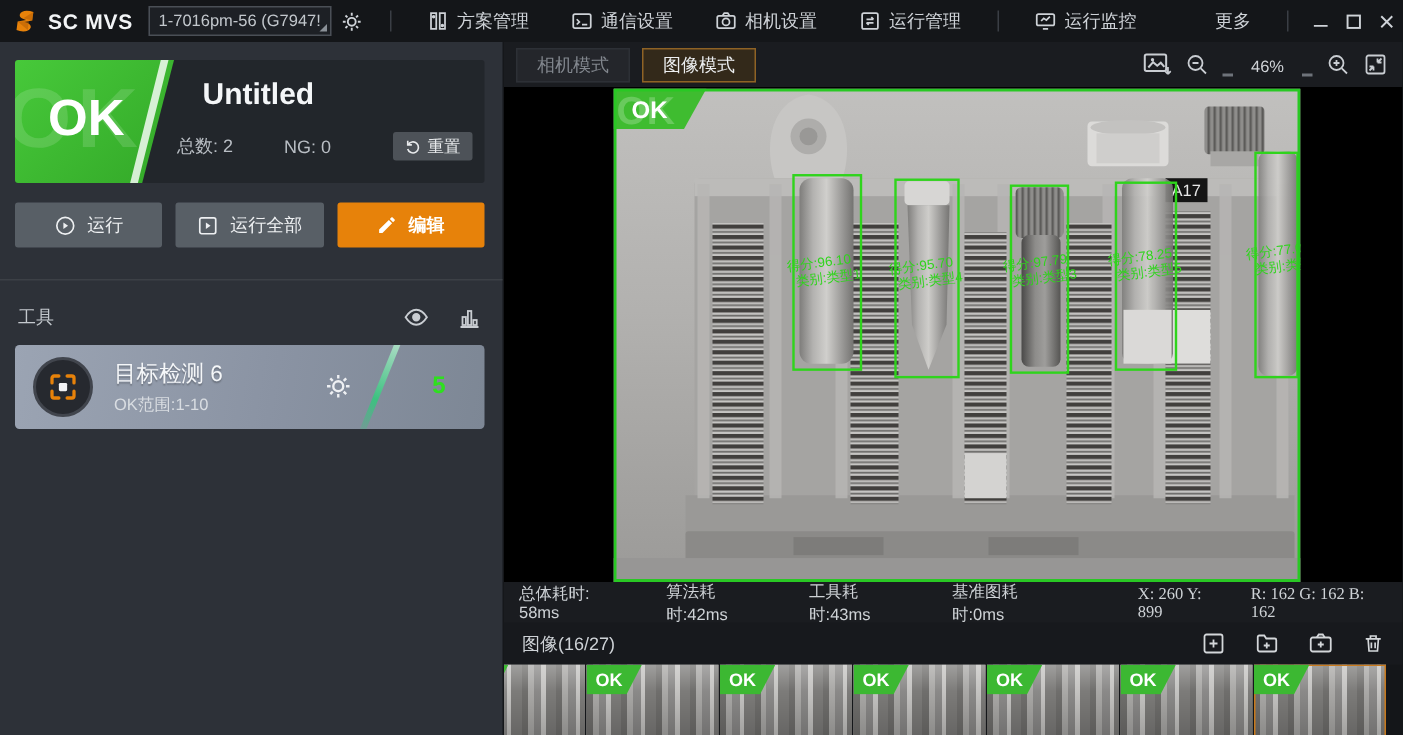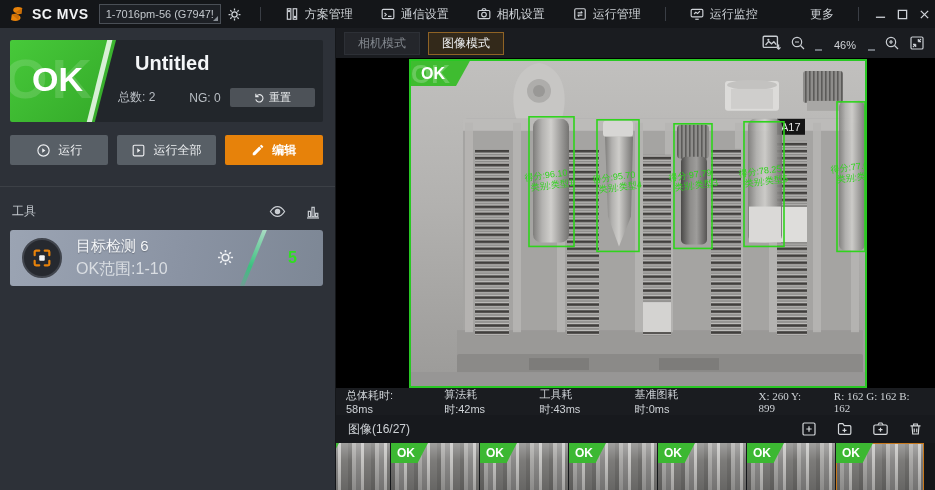--- a/index.html
+++ b/index.html
@@ -35,41 +35,41 @@
     clip-path:polygon(0 0,100% 0,80% 100%,0 100%); }
   .ok-flag .slash { position:absolute; right:14px; top:-8px; width:5px; height:120%;
     background:rgba(255,255,255,.8); transform:rotate(14deg); }
   .ok-watermark { position:absolute; left:-6px; top:6px; font-size:56px; font-weight:bold;
     color:rgba(255,255,255,.14); letter-spacing:4px; pointer-events:none; }
   .ok-big { position:absolute; left:22px; top:20px; font-size:34px; font-weight:bold; color:#fff; }
   .card-title { position:absolute; left:125px; top:12px; font-size:20px; font-weight:bold; color:#f4f6f8; }
   .card-stats { position:absolute; left:108px; top:48px; right:8px; display:flex; align-items:center; font-size:12px; color:#b9bec4; }
   .stat-ng { margin-left:34px; }
   .reset-btn { margin-left:auto; height:19px; background:#4d5258; border-radius:2px; color:#e8eaec;
-    font-size:11px; display:flex; align-items:center; gap:4px; padding:0 24px; cursor:pointer; }
+    font-size:11px; display:flex; align-items:center; gap:4px; padding:0 8px; cursor:pointer; }
 
   .action-row { display:flex; gap:9px; margin:13px 12px 0 10px; }
   .action-btn { flex:1; height:30px; background:#585f66; border:none; border-radius:2px; color:#eef0f2;
     font-size:12px; display:flex; align-items:center; justify-content:center; gap:7px; cursor:pointer;
     font-family:"Liberation Sans", sans-serif; }
   .action-btn.orange { background:#e7820a; color:#fff; font-weight:bold; }
 
   .side-divider { margin-top:21px; border-top:1px solid #3c4046; }
 
   .tools-row { display:flex; align-items:center; margin:16px 14px 10px 12px; color:#c3c8cd; font-size:12px; }
   .tools-icons { margin-left:auto; display:flex; gap:19px; align-items:center; color:#c9cdd2; }
 
   .tool-card { margin:2px 12px 0 10px; height:56px; border-radius:3px; position:relative; overflow:hidden;
     background:linear-gradient(100deg,#9ba4b3 0%,#8a93a3 55%,#7d8795 100%);
     display:flex; align-items:center; padding-left:12px; cursor:pointer; }
   .tool-circle { width:40px; height:40px; border-radius:50%; background:#26292f; border:2px solid #41454d;
     display:flex; align-items:center; justify-content:center; flex:none; }
   .tool-text { margin-left:14px; }
   .tool-name { font-size:15px; color:#f5f7f9; text-shadow:0 1px 1px rgba(0,0,0,.25); }
-  .tool-sub { font-size:16px; color:#d9dde2; margin-top:3px; }
+  .tool-sub { font-size:11px; color:#d9dde2; margin-top:3px; }
   .tool-gear { position:absolute; right:88px; top:18px; color:#eef0f3; }
   .tool-slash { position:absolute; right:68px; top:-8px; width:4px; height:74px; transform:rotate(22deg);
     background:linear-gradient(180deg,#bfe8d2 0%,#35c77d 60%, rgba(53,199,125,0) 100%); opacity:.9; }
   .tool-count { position:absolute; right:26px; top:19px; font-size:16px; font-weight:bold; color:#2ee01e; }
 
   
   .tabbar { height:30px; background:#1a1c20; display:flex; align-items:center; flex:none; }
   .tab { height:23px; margin:0 0 0 8px; padding:0 13px; font-size:12px; display:flex; align-items:center; cursor:pointer; }
   .tab.inactive { color:#82878e; background:#24262b; border:1px solid #2d3036;align-items:center; }
   .tab.active { color:#eceef0; background:#33291a; border:1px solid #8f6325; }

